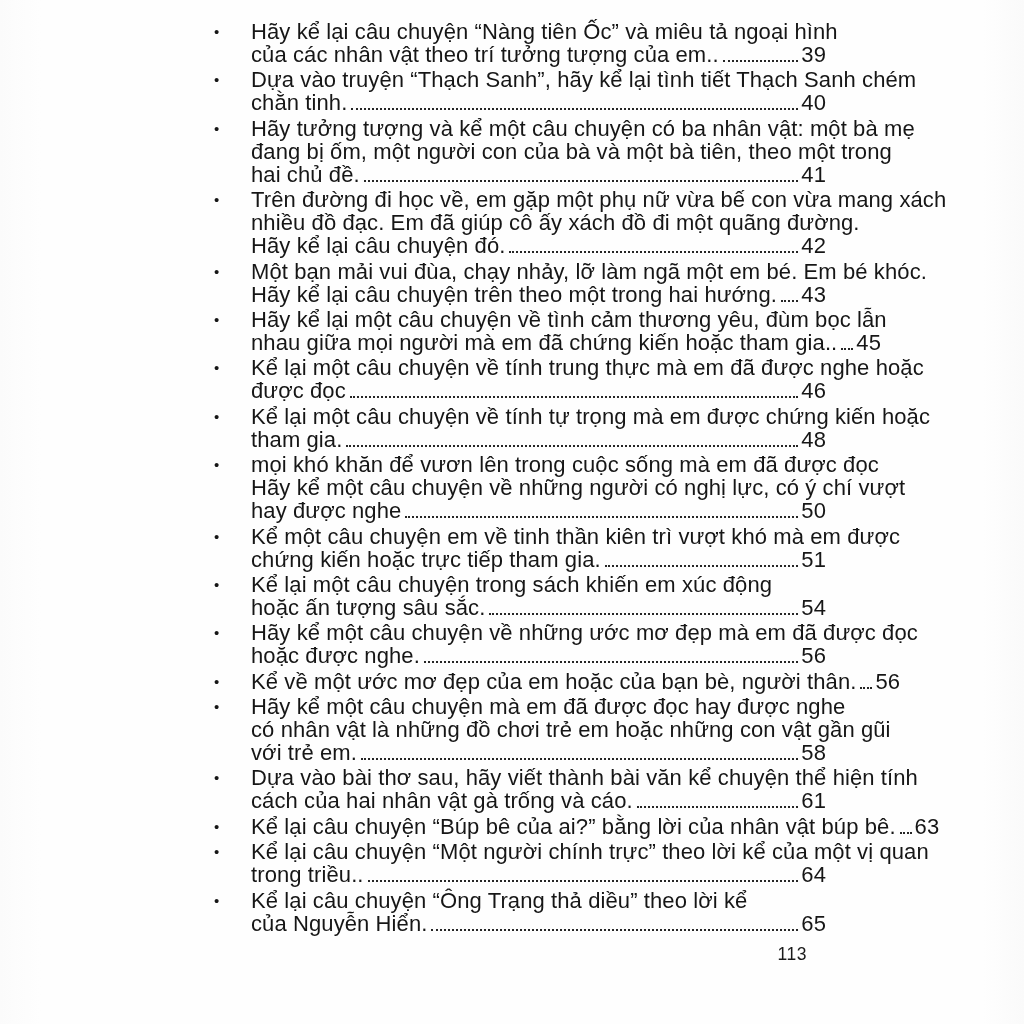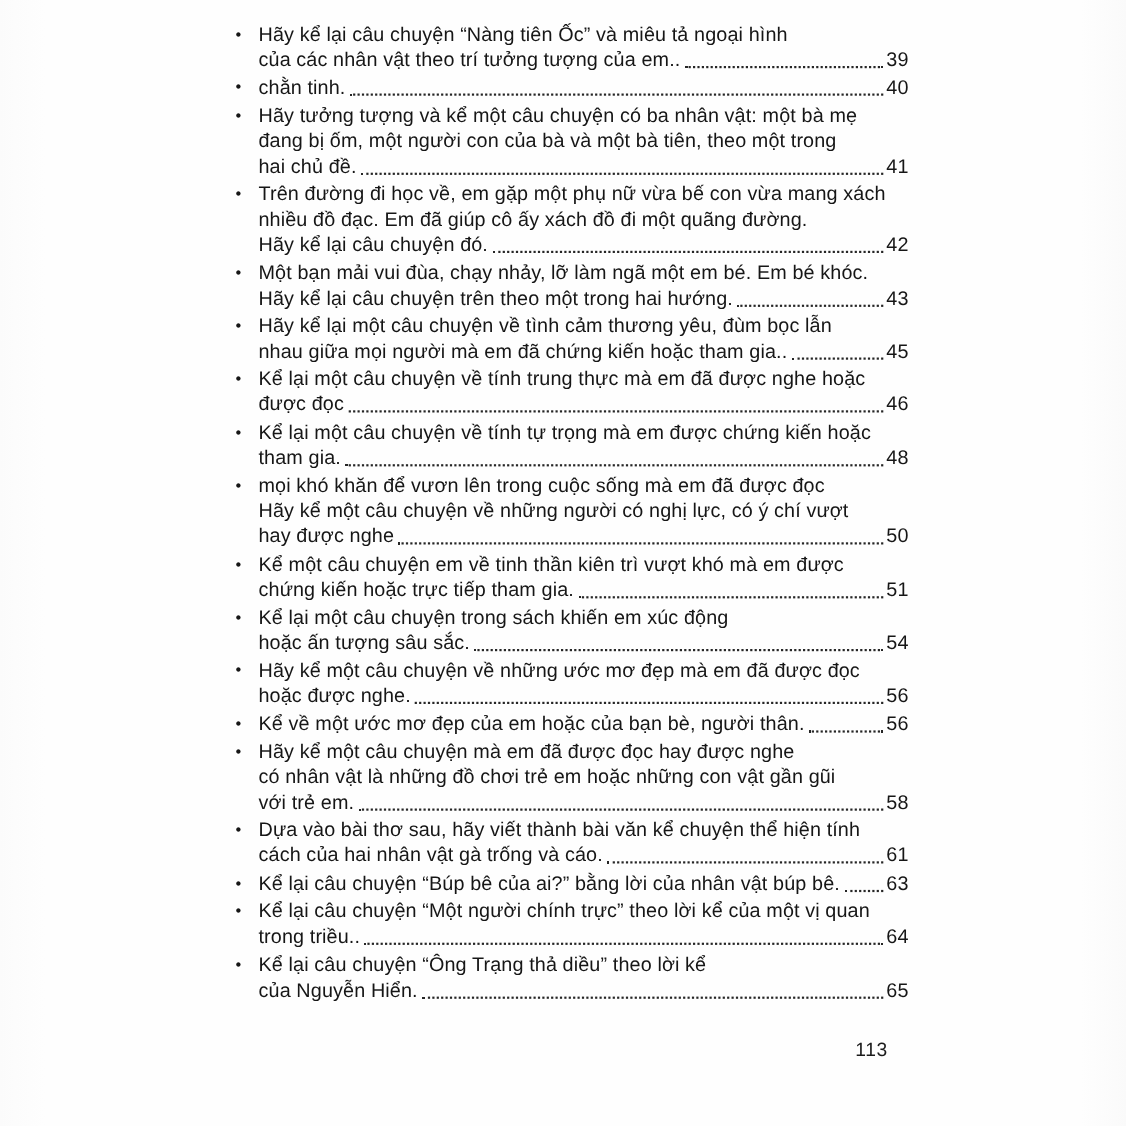--- a/index.html
+++ b/index.html
@@ -34,24 +34,25 @@
     flex: none;
     width: 21px;
     font-size: 15px;
     line-height: 23px;
   }
   .entry {
     flex: 1;
     min-width: 0;
   }
   .line {
-    font-size: 18px;
+    font-size: 22px;
     line-height: 23px;
     white-space: nowrap;
     letter-spacing: 0.1px;
+    margin-left: 16px;
   }
   .line.last {
     display: flex;
     align-items: flex-end;
   }
   .tail { flex: none; text-align: center; }
   .leader {
     flex: 1;
     min-width: 12px;
     border-bottom: 2px dotted #262626;
@@ -83,20 +84,21 @@
           <div class="line last">
             <span class="tail">của các nhân vật theo trí tưởng tượng của em..</span>
             <span class="leader"></span>
             <span class="pagenum">39</span>
           </div>
         </div>
       </li>
       <li>
         <span class="bullet">•</span>
         <div class="entry">
+          <div class="line">Dựa vào truyện “Thạch Sanh”, hãy kể lại tình tiết Thạch Sanh chém</div>
           <div class="line last">
             <span class="tail">chằn tinh.</span>
             <span class="leader"></span>
             <span class="pagenum">40</span>
           </div>
         </div>
       </li>
       <li>
         <span class="bullet">•</span>
         <div class="entry">

